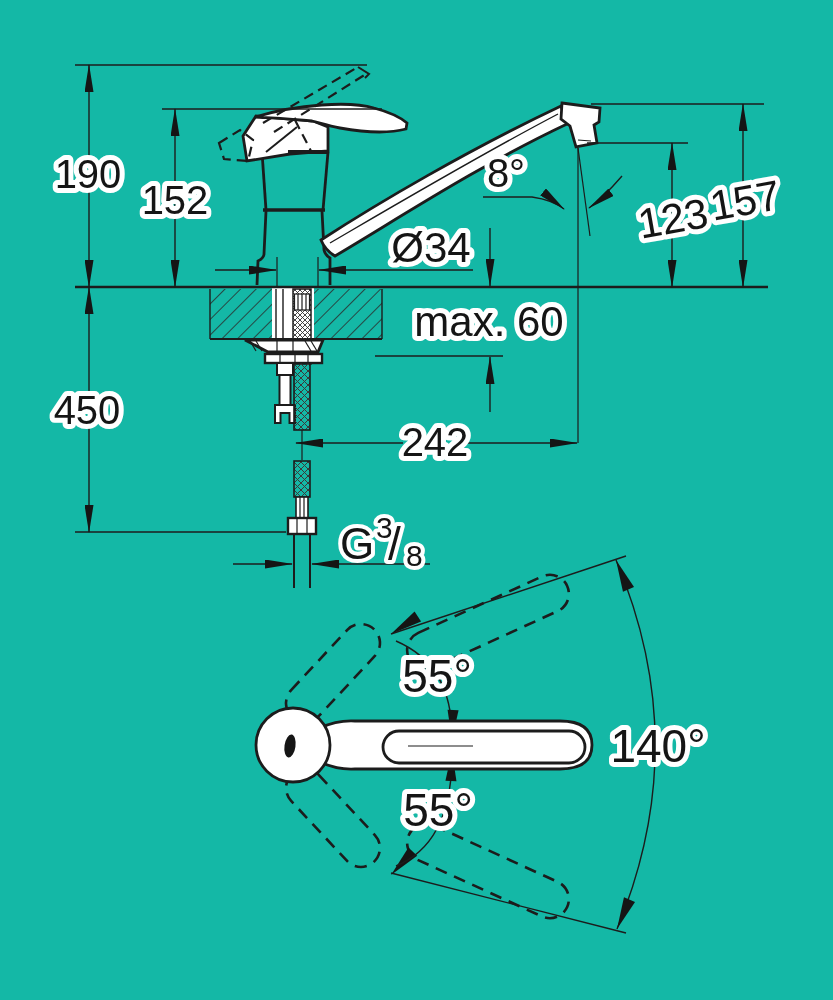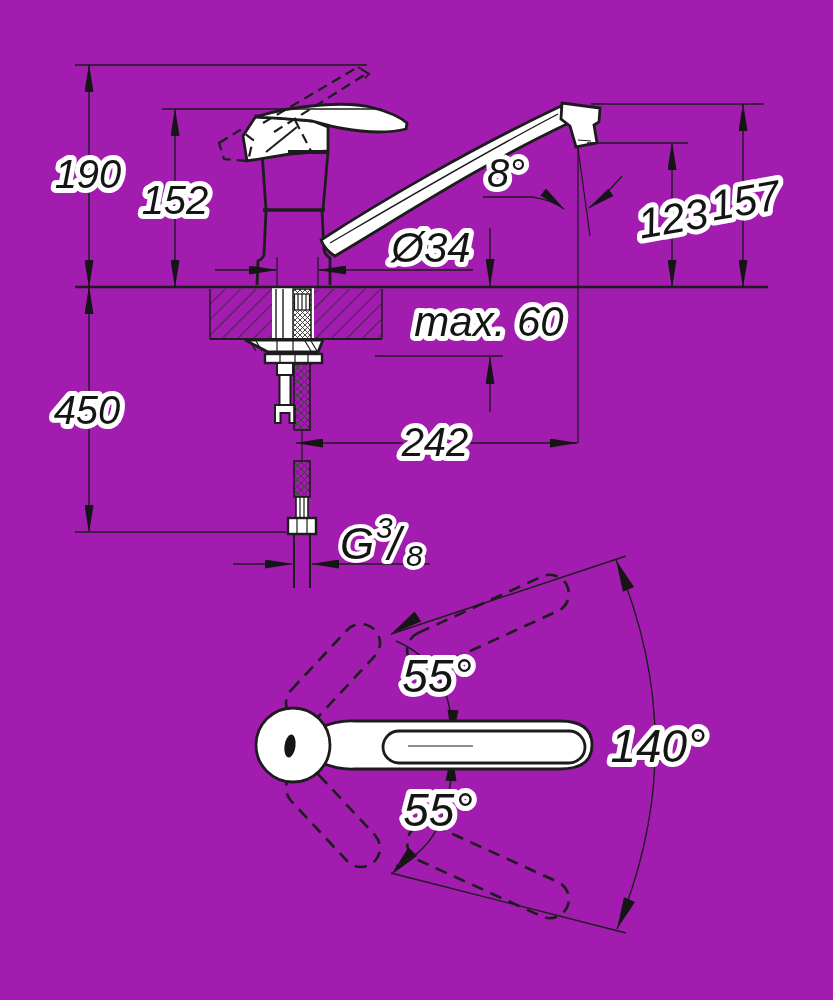--- a/index.html
+++ b/index.html
@@ -1,17 +1,17 @@
 <!DOCTYPE html>
 <html><head>
 <meta charset="utf-8">
 <style>
   html,body{margin:0;padding:0;background:#fff;}
-  .stage{position:relative;width:833px;height:1000px;background:#a21caf;overflow:hidden;
-         font-family:"Liberation Sans", sans-serif;font-style:italic;}
+  .stage{position:relative;width:833px;height:1000px;background:#14b8a6;overflow:hidden;
+         font-family:"Liberation Sans", sans-serif;}
   svg{display:block;}
   .thin{stroke:#1c1c1c;stroke-width:1.4;fill:none;}
   .hair{stroke:#1c1c1c;stroke-width:1.2;fill:none;}
   .med{stroke:#1c1c1c;stroke-width:2;fill:none;}
   .obj{stroke:#1c1c1c;stroke-width:2.8;fill:#fff;}
   .objline{stroke:#1c1c1c;stroke-width:2.8;fill:none;}
   .heavy{stroke:#1c1c1c;stroke-width:4.2;fill:none;}
   .dash{stroke:#1c1c1c;stroke-width:2.2;fill:none;stroke-dasharray:10 6;}
   .pill{stroke:#1c1c1c;stroke-width:2.6;fill:none;stroke-dasharray:12 8;}
   .dimtxt{font-size:40px;fill:#151515;text-anchor:middle;

